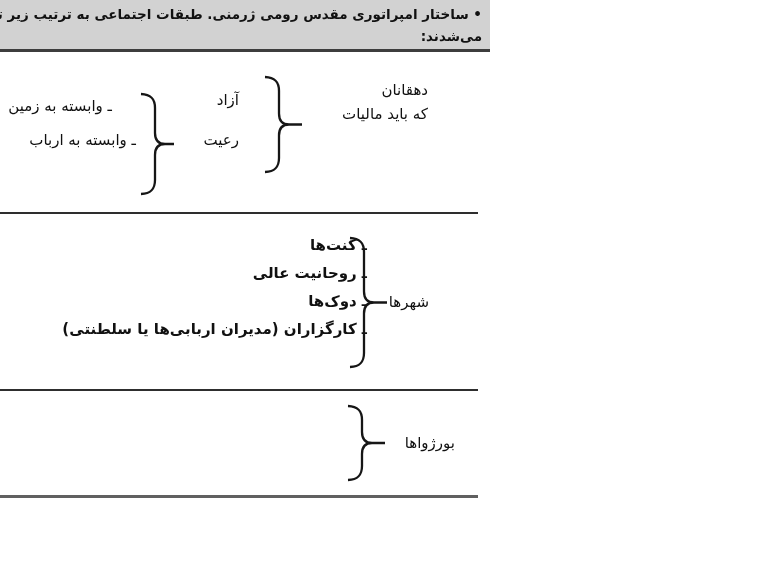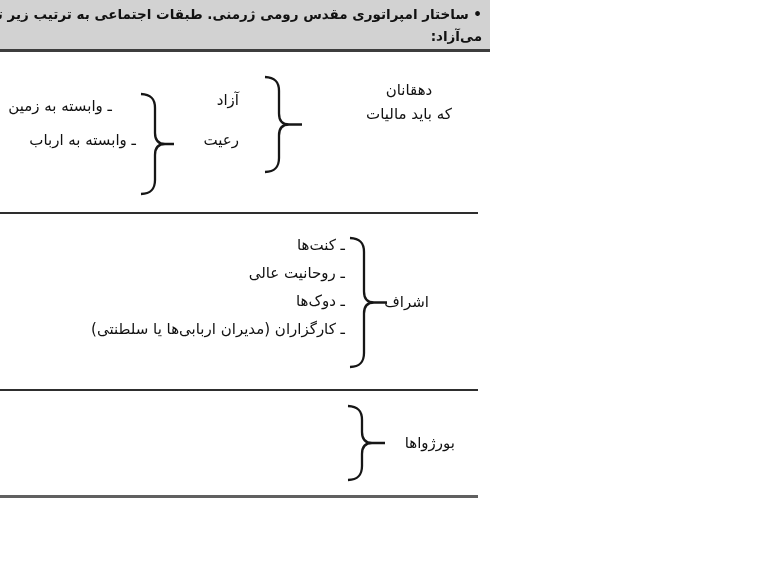--- a/index.html
+++ b/index.html
@@ -12,47 +12,47 @@
     position:absolute; left:0; top:0; width:474px; height:43px;
     padding:3px 8px; background:#d2d2d2; border-bottom:3px solid #3d3d3d;
     direction:rtl; text-align:right; font-size:13.5px; font-weight:bold; line-height:22px;
   }
   .header div { white-space:nowrap; }
   
   .txt {
     position:absolute; direction:rtl; text-align:right;
     font-size:15px; line-height:18px; white-space:nowrap;
   }
-  .peasant-label { right:316px; top:78px; line-height:24px; text-align:center; }
+  .peasant-label { right:340px; top:78px; line-height:24px; text-align:right; }
   .free-label   { right:529px; top:91px; }
   .serf-label   { right:529px; top:131px;text-align:right; }
   .dep-land     { right:656px; top:97px;margin-left:47px; }
   .dep-lord     { right:632px; top:131px; }
-  .nobility-items { right:423px; top:231px; line-height:28px; }
+  .nobility-items { right:401px; top:231px; line-height:28px;font-weight:bold; }
   .nobility-label { right:339px; top:293px; }
   .bourgeois-desc { right:431px; top:415px; line-height:27px; }
   .bourgeois-desc .indent { padding-right:24px; }
   .bourgeois-label { right:313px; top:434px;margin-left:44px; }
   
   .brace { position:absolute; }
   .brace path { stroke:#161616; stroke-width:2.3; fill:none; }
   
   .sep { position:absolute; left:0; width:478px; height:0; border-top:2px solid #2e2e2e; }
   .sep-1 { top:212px; }
   .sep-2 { top:389px; }
   .sep-3 { top:495px; border-top:3px solid #606060; }
 </style>
 </head>
 <body>
 
 <div class="page">
 
   <div class="header">
     <div>• ساختار امپراتوری مقدس رومی ژرمنی. طبقات اجتماعی به ترتیب زیر تقسیم</div>
-    <div>می‌آزاد:</div>
+    <div>می‌شدند:</div>
   </div>
 
   <div class="txt peasant-label">
     <div>دهقانان</div>
     <div>که باید مالیات</div>
   </div>
 
   <svg class="brace" style="left:262px; top:75px;" width="44" height="99" viewBox="0 0 44 99">
     <path d="M3,2 C13,2.5 17,7 17,16 L17,38.5 C17,45.5 20,49.5 27,49.5 L40,49.5
          M3,97 C13,96.5 17,92 17,83 L17,60.5 C17,53.5 20,49.5 27,49.5"></path>
@@ -76,21 +76,21 @@
     <div>ـ روحانیت عالی</div>
     <div>ـ دوک‌ها</div>
     <div>ـ کارگزاران (مدیران اربابی‌ها یا سلطنتی)</div>
   </div>
 
   <svg class="brace" style="left:347px; top:236px;" width="44" height="133" viewBox="0 0 44 133">
     <path d="M3,2 C13,2.5 17,7 17,16 L17,55.5 C17,62.5 20,66.5 27,66.5 L40,66.5
          M3,131 C13,130.5 17,126 17,117 L17,77.5 C17,70.5 20,66.5 27,66.5"></path>
   </svg>
 
-  <div class="txt nobility-label">اشراف</div>
+  <div class="txt nobility-label">شهرها</div>
 
   <div class="sep sep-2"></div>
 
 
   <svg class="brace" style="left:345px; top:404px;" width="44" height="78" viewBox="0 0 44 78">
     <path d="M3,2 C13,2.5 17,7 17,16 L17,28 C17,35 20,39 27,39 L40,39
          M3,76 C13,75.5 17,71 17,62 L17,50 C17,43 20,39 27,39"></path>
   </svg>
 
   <div class="txt bourgeois-label">بورژواها</div>

